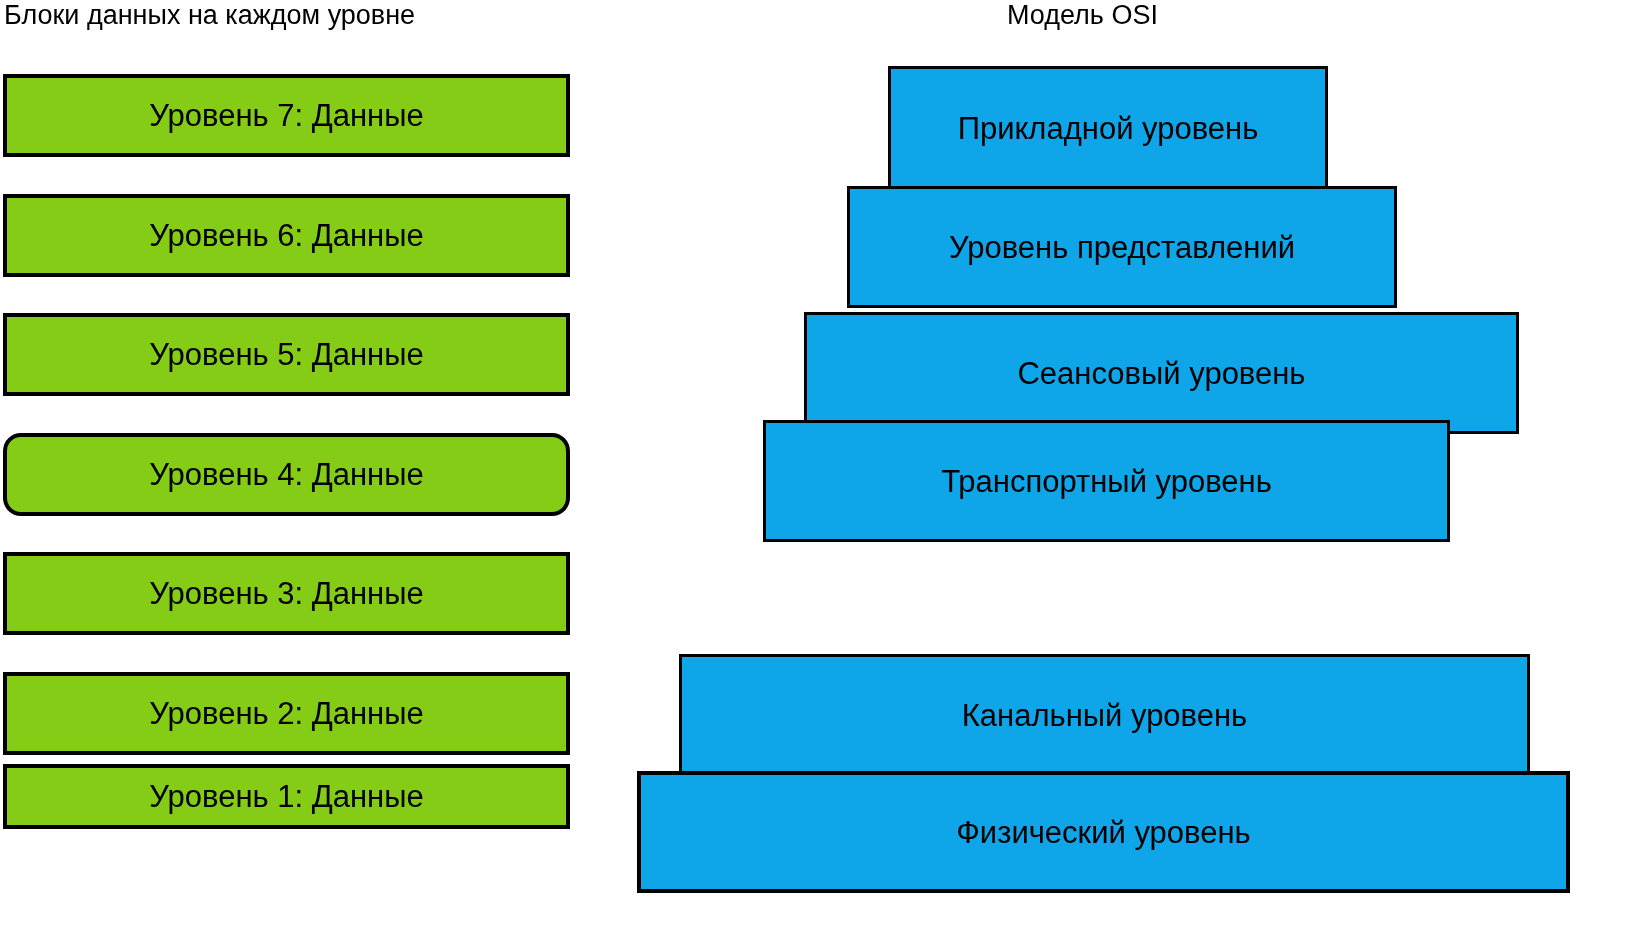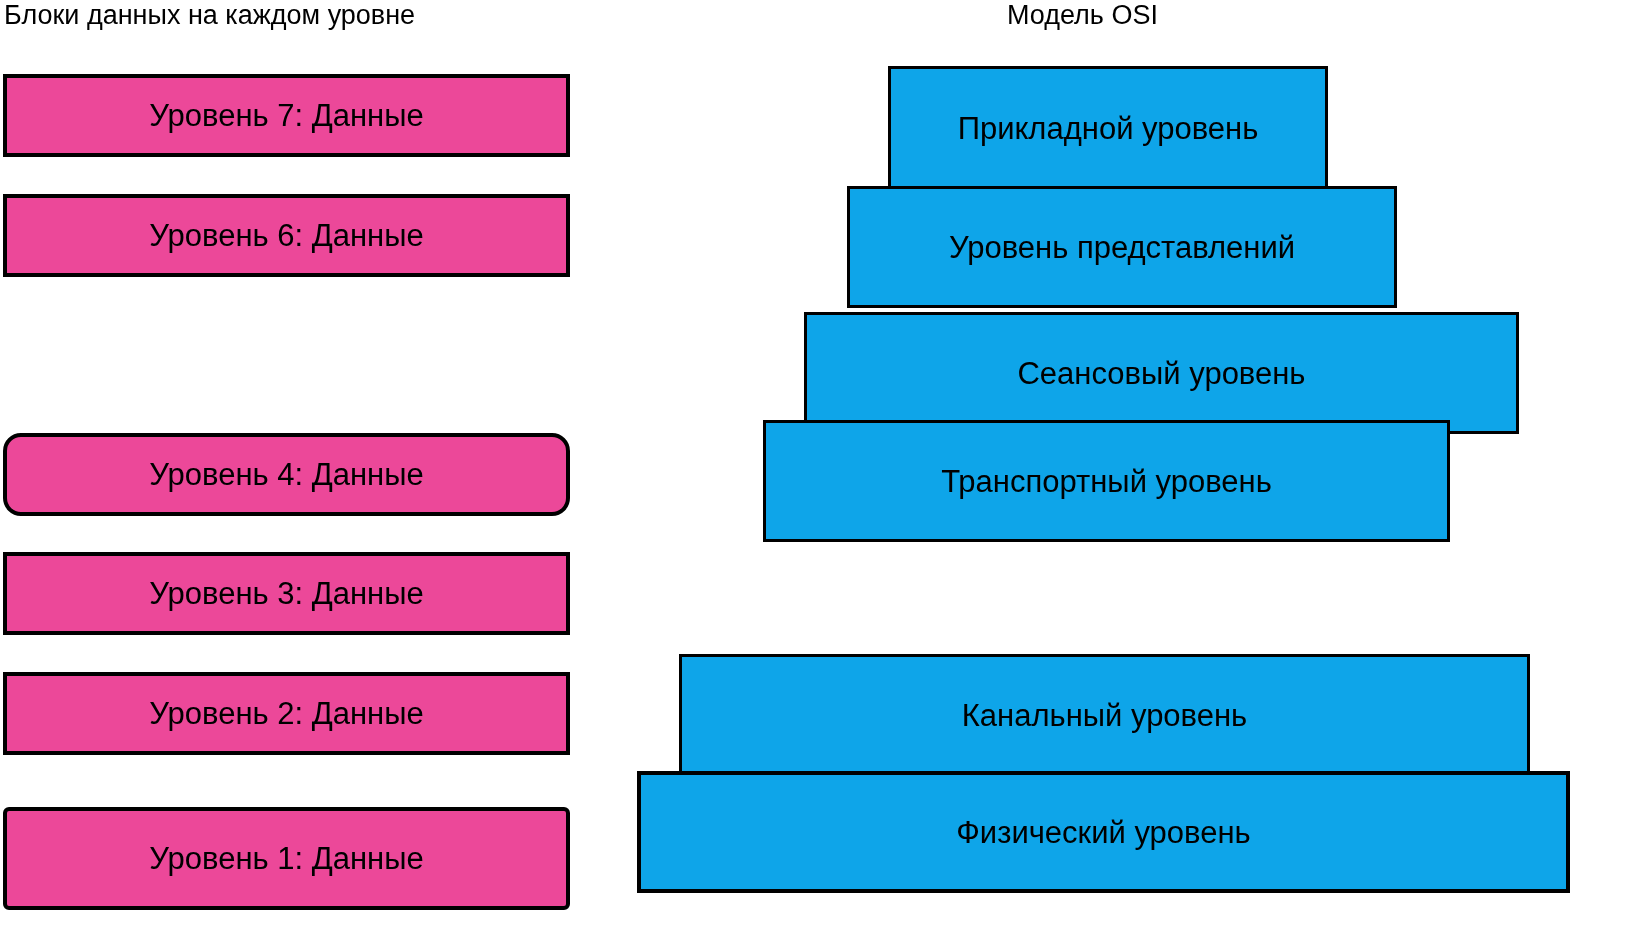--- a/index.html
+++ b/index.html
@@ -42,21 +42,21 @@
     width: 580px;
     height: 930px;
   }
   .pdu-box {
     position: absolute;
     left: 3px;
     width: 567px;
     height: 83px;
     box-sizing: border-box;
     border: 4px solid #000000;
-    background: #ec4899;
+    background: #84cc16;
     display: flex;
     align-items: center;
     justify-content: center;
   }
   .pdu-label {
     font-size: 31px;
     line-height: 1;
     white-space: nowrap;
     color: #000;
   }
@@ -97,30 +97,33 @@
 
   <div class="title" id="title-right">Модель OSI</div>
 
   <div id="pdu-list">
       <div class="pdu-box" style="left: 3px; top: 74px; width: 567px; height: 83px;">
         <span class="pdu-label">Уровень 7: Данные</span>
       </div>
       <div class="pdu-box" style="left: 3px; top: 194px; width: 567px; height: 83px;">
         <span class="pdu-label">Уровень 6: Данные</span>
       </div>
+      <div class="pdu-box" style="left: 3px; top: 313px; width: 567px; height: 83px;">
+        <span class="pdu-label">Уровень 5: Данные</span>
+      </div>
       <div class="pdu-box" style="left: 3px; top: 433px; width: 567px; height: 83px; border-radius: 18px;">
         <span class="pdu-label">Уровень 4: Данные</span>
       </div>
       <div class="pdu-box" style="left: 3px; top: 552px; width: 567px; height: 83px;">
         <span class="pdu-label">Уровень 3: Данные</span>
       </div>
       <div class="pdu-box" style="left: 3px; top: 672px; width: 567px; height: 83px;">
         <span class="pdu-label">Уровень 2: Данные</span>
       </div>
-      <div class="pdu-box" style="left: 3px; top: 807px; width: 567px; height: 103px; border-radius: 6px;">
+      <div class="pdu-box" style="left: 3px; top: 764px; width: 567px; height: 65px;">
         <span class="pdu-label">Уровень 1: Данные</span>
       </div>
     </div>
 
   <div id="pyramid">
       <div class="osi-layer" style="left: 888px; top: 66px; width: 440px; height: 125px; z-index: 10;">
         <span class="osi-label">Прикладной уровень</span>
       </div>
       <div class="osi-layer" style="left: 847px; top: 186px; width: 550px; height: 122px; z-index: 11;">
         <span class="osi-label">Уровень представлений</span>

